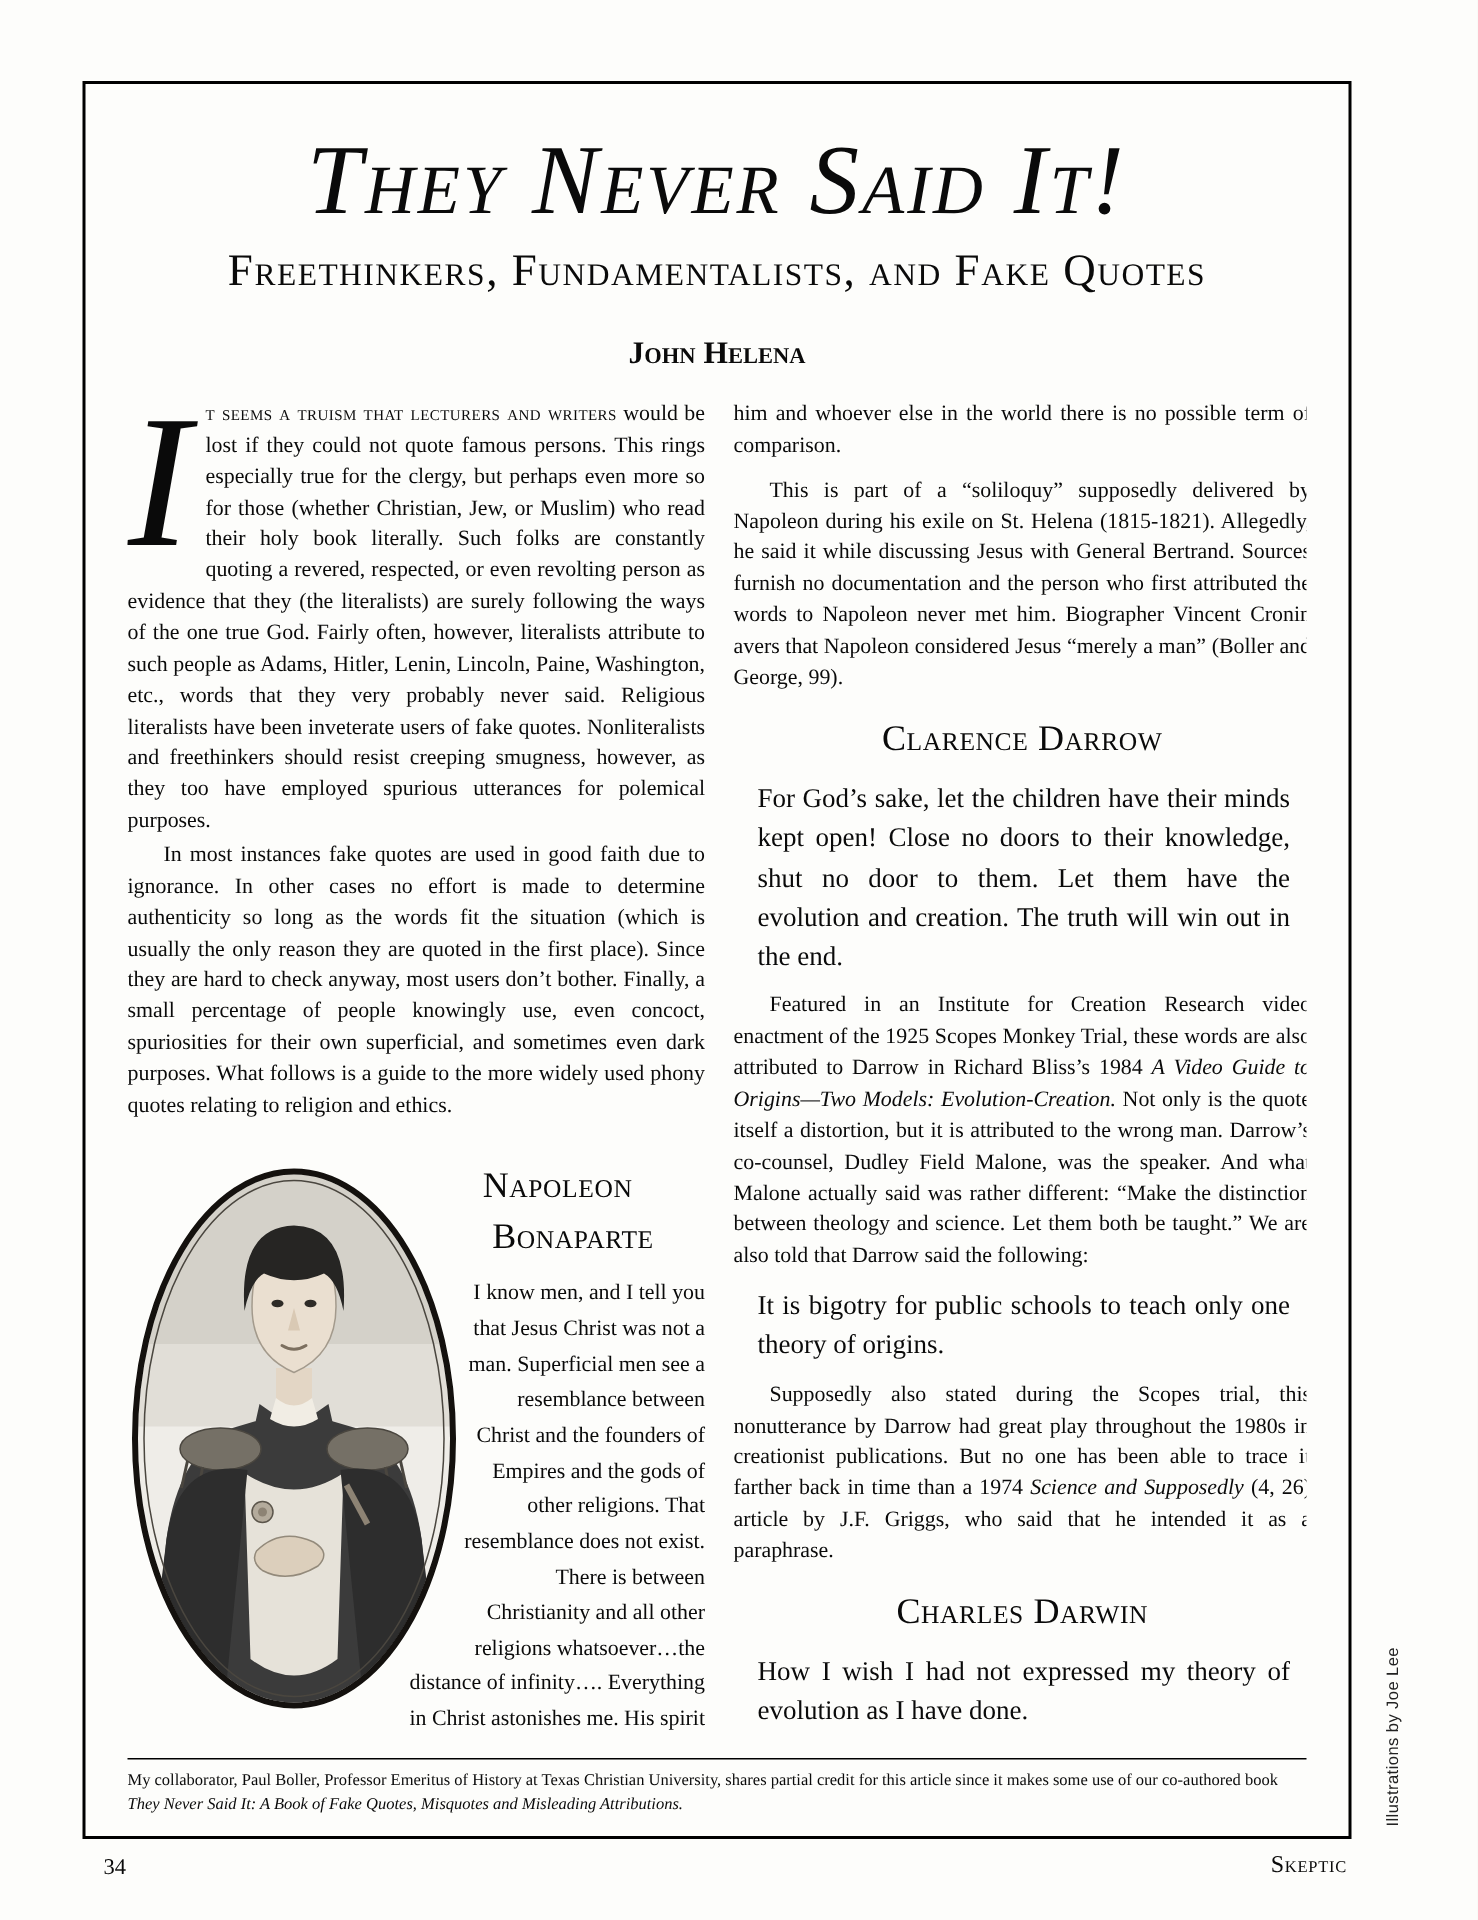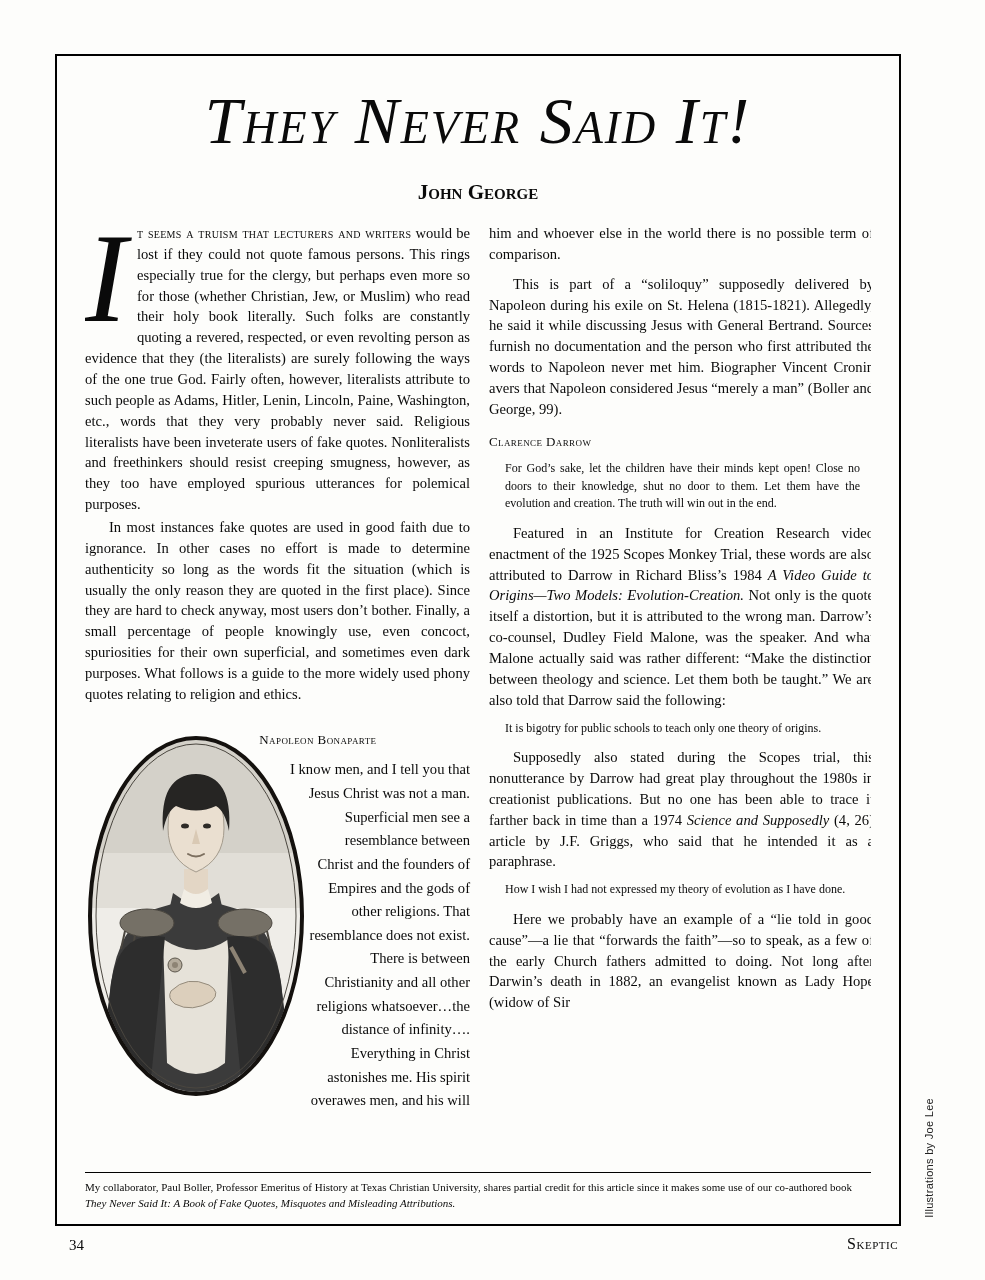--- a/index.html
+++ b/index.html
@@ -28,25 +28,25 @@
   .col{flex:0 0 385px;width:385px;font-size:14.6px;line-height:1.43;text-align:justify;}
   .col p{margin:0 0 2px 0;text-indent:24px;}
   .col .noindent{text-indent:0;}
   .col-right p{margin-bottom:9px;}
   .dropcap{
     float:left;font-style:italic;font-size:126px;line-height:0.82;
     padding:4px 10px 0 0;height:102px;
   }
   .sc{font-variant:small-caps;letter-spacing:0.3px;}
   .section-head{
-    font-weight:normal;font-variant:small-caps;font-size:13px;
+    font-weight:normal;font-variant:small-caps;font-size:24px;text-align:center;
     margin:13px 0 9px 0;letter-spacing:0.4px;
   }
   .bquote{
-    font-size:12px;line-height:1.46;
+    font-size:18px;line-height:1.46;
     margin:0 14px 10px 16px !important;text-indent:0 !important;
   }
   .nap-block{margin-top:26px;}
   .portrait{
     float:left;width:222px;height:366px;
     shape-outside:ellipse(50% 50% at 50% 50%);shape-margin:9px;
     margin:2px 2px 0 0;
   }
   .portrait svg{display:block;width:100%;height:100%;}
   .nap-quote{font-size:14.6px;line-height:1.62;text-align:right;}
@@ -63,21 +63,22 @@
     font-family:"Liberation Sans",sans-serif;font-size:11px;color:#222;letter-spacing:0.3px;
   }
 </style>
 </head>
 <body>
 
 <div class="page">
   <div class="frame">
 
     <h1 class="title">They Never Said It!</h1>
-    <div class="author">John George</div>
+    <h2 class="subtitle">Freethinkers, Fundamentalists, and Fake Quotes</h2>
+    <div class="author">John Helena</div>
 
     <div class="columns">
 
       <div class="col col-left">
         <p class="noindent"><span class="dropcap">I</span><span class="sc">t seems a truism that lecturers and writers</span><span> would be lost if they could not quote famous persons. This rings especially true for the clergy, but perhaps even more so for those (whether Christian, Jew, or Muslim) who read their holy book literally. Such folks are constantly quoting a revered, respected, or even revolting person as evidence that they (the literalists) are surely following the ways of the one true God. Fairly often, however, literalists attribute to such people as Adams, Hitler, Lenin, Lincoln, Paine, Washington, etc., words that they very probably never said. Religious literalists have been inveterate users of fake quotes. Nonliteralists and freethinkers should resist creeping smugness, however, as they too have employed spurious utterances for polemical purposes.</span></p>
         <p>In most instances fake quotes are used in good faith due to ignorance. In other cases no effort is made to determine authenticity so long as the words fit the situation (which is usually the only reason they are quoted in the first place). Since they are hard to check anyway, most users don’t bother. Finally, a small percentage of people knowingly use, even concoct, spuriosities for their own superficial, and sometimes even dark purposes. What follows is a guide to the more widely used phony quotes relating to religion and ethics.</p>
 
         <div class="nap-block">
           <div class="portrait">
             <svg viewBox="0 0 222 366" xmlns="http://www.w3.org/2000/svg">
@@ -132,20 +133,21 @@
       <div class="col col-right">
         <p class="noindent">him and whoever else in the world there is no possible term of comparison.</p>
         <p>This is part of a “soliloquy” supposedly delivered by Napoleon during his exile on St. Helena (1815-1821). Allegedly, he said it while discussing Jesus with General Bertrand. Sources furnish no documentation and the person who first attributed the words to Napoleon never met him. Biographer Vincent Cronin avers that Napoleon considered Jesus “merely a man” (Boller and George, 99).</p>
 
         <h3 class="section-head">Clarence Darrow</h3>
         <p class="bquote">For God’s sake, let the children have their minds kept open! Close no doors to their knowledge, shut no door to them. Let them have the evolution and creation. The truth will win out in the end.</p>
         <p><span>Featured in an Institute for Creation Research video enactment of the 1925 Scopes Monkey Trial, these words are also attributed to Darrow in Richard Bliss’s 1984 </span><i>A Video Guide to Origins—Two Models: Evolution-Creation.</i><span> Not only is the quote itself a distortion, but it is attributed to the wrong man. Darrow’s co-counsel, Dudley Field Malone, was the speaker. And what Malone actually said was rather different: “Make the distinction between theology and science. Let them both be taught.” We are also told that Darrow said the following:</span></p>
         <p class="bquote">It is bigotry for public schools to teach only one theory of origins.</p>
         <p><span>Supposedly also stated during the Scopes trial, this nonutterance by Darrow had great play throughout the 1980s in creationist publications. But no one has been able to trace it farther back in time than a 1974 </span><i>Science and Supposedly</i><span> (4, 26) article by J.F. Griggs, who said that he intended it as a paraphrase.</span></p>
 
+        <h3 class="section-head">Charles Darwin</h3>
         <p class="bquote">How I wish I had not expressed my theory of evolution as I have done.</p>
         <p>Here we probably have an example of a “lie told in good cause”—a lie that “forwards the faith”—so to speak, as a few of the early Church fathers admitted to doing. Not long after Darwin’s death in 1882, an evangelist known as Lady Hope (widow of Sir</p>
       </div>
 
     </div>
 
     <div class="footer-note"><span>My collaborator, Paul Boller, Professor Emeritus of History at Texas Christian University, shares partial credit for this article since it makes some use of our co-authored book </span><i>They Never Said It: A Book of Fake Quotes, Misquotes and Misleading Attributions.</i></div>
   </div>
 
   <div class="page-num">34</div>

